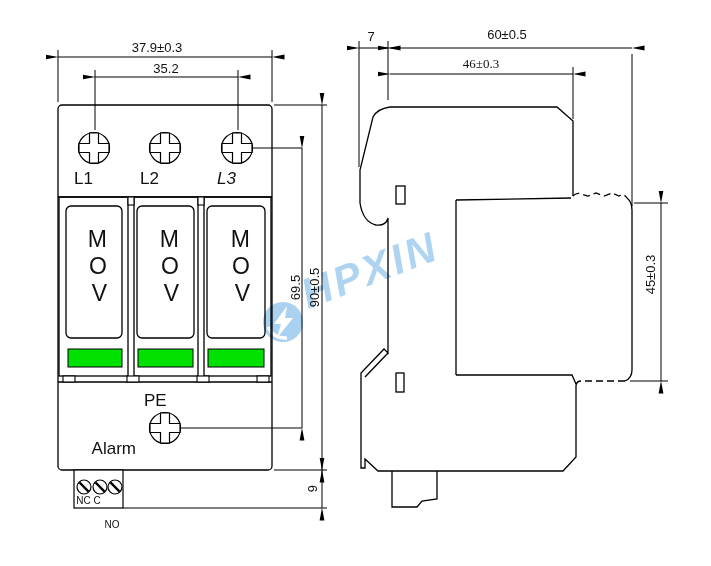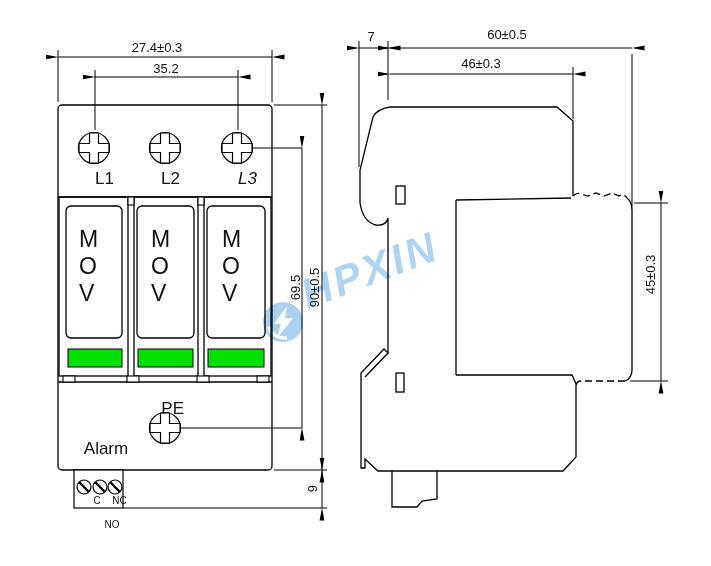--- a/index.html
+++ b/index.html
@@ -2,23 +2,23 @@
 <html><head>
 <meta charset="utf-8">
 <style>
   html,body{margin:0;padding:0;background:#fff;}
   #stage{position:relative;width:711px;height:566px;background:#ffffff;overflow:hidden;
          font-family:"Liberation Sans",sans-serif;color:#111;}
   #stage svg.linework{position:absolute;left:0;top:0;z-index:2;}
   .txt{position:absolute;z-index:3;white-space:nowrap;color:#111;}
   .dim{font-size:13px;text-align:center;}
   .rot{transform:rotate(-90deg);}
-  .lbl{font-size:17px;text-align:right;}
+  .lbl{font-size:17px;text-align:left;}
   .mov{position:absolute;z-index:3;width:28px;top:226px;font-size:23px;line-height:1.18;
-       text-align:left;word-break:break-all;letter-spacing:0;}
+       text-align:right;word-break:break-all;letter-spacing:0;}
   .relay-lbl{font-size:10px;text-align:center;}
   #watermark{position:absolute;z-index:1;left:0;top:0;width:711px;height:566px;}
   #wm-text{position:absolute;left:303px;top:272px;font-size:42px;font-weight:700;
            font-style:italic;letter-spacing:3px;transform:rotate(-21deg);
            transform-origin:left center;opacity:.8;}
   #wm-logo{position:absolute;left:262px;top:301px;opacity:.85;}
 </style>
 </head>
 <body>
 
@@ -158,38 +158,38 @@
 
         <line x1="390" y1="74" x2="573" y2="74" marker-start="url(#arr)" marker-end="url(#arr)"></line>
 
         <line x1="634" y1="203" x2="668" y2="203"></line>
         <line x1="630" y1="381" x2="668" y2="381"></line>
         <line x1="661" y1="203" x2="661" y2="381" marker-start="url(#arr)" marker-end="url(#arr)"></line>
       </g>
     </g>
   </svg>
 
-  <div class="txt dim" style="left:107px;top:40px;width:100px;">27.4±0.3</div>
+  <div class="txt dim" style="left:107px;top:40px;width:100px;">37.9±0.3</div>
   <div class="txt dim" style="left:136px;top:61px;width:60px;">35.2</div>
   <div class="txt dim rot" style="left:282px;top:280px;width:64px;">90±0.5</div>
   <div class="txt dim rot" style="left:270px;top:280px;width:50px;">69.5</div>
   <div class="txt dim rot" style="left:302px;top:481px;width:20px;">9</div>
 
   <div class="txt lbl" style="left:74px;top:169px;width:40px;">L1</div>
   <div class="txt lbl" style="left:140px;top:169px;width:40px;">L2</div>
   <div class="txt lbl" style="left:217px;top:169px;width:40px;font-style:italic;">L3</div>
-  <div class="txt lbl" style="left:144px;top:399px;width:40px;">PE</div>
-  <div class="txt lbl" style="left:76px;top:439px;width:60px;text-align:center;">Alarm</div>
+  <div class="txt lbl" style="left:144px;top:391px;width:40px;">PE</div>
+  <div class="txt lbl" style="left:76px;top:439px;width:60px;text-align:right;">Alarm</div>
 
   <div class="mov" style="left:79px;">MOV</div>
   <div class="mov" style="left:151px;">MOV</div>
   <div class="mov" style="left:222px;">MOV</div>
 
-  <div class="txt relay-lbl" style="left:75px;top:495px;width:17px;padding-left:36px;">NC</div>
+  <div class="txt relay-lbl" style="left:75px;top:495px;width:17px;">NC</div>
   <div class="txt relay-lbl" style="left:92px;top:495px;width:10px;">C</div>
   <div class="txt relay-lbl" style="left:103px;top:495px;width:18px;margin-top:24px;">NO</div>
 
   <div class="txt dim" style="left:356px;top:29px;width:30px;">7</div>
   <div class="txt dim" style="left:457px;top:27px;width:100px;">60±0.5</div>
-  <div class="txt dim" style="left:431px;top:56px;width:100px;">46±0.3</div>
+  <div class="txt dim" style="left:431px;top:56px;width:100px;font-family:Liberation Serif, serif;">46±0.3</div>
   <div class="txt dim rot" style="left:618px;top:267px;width:64px;">45±0.3</div>
 
 </div>
 
 </body></html>

